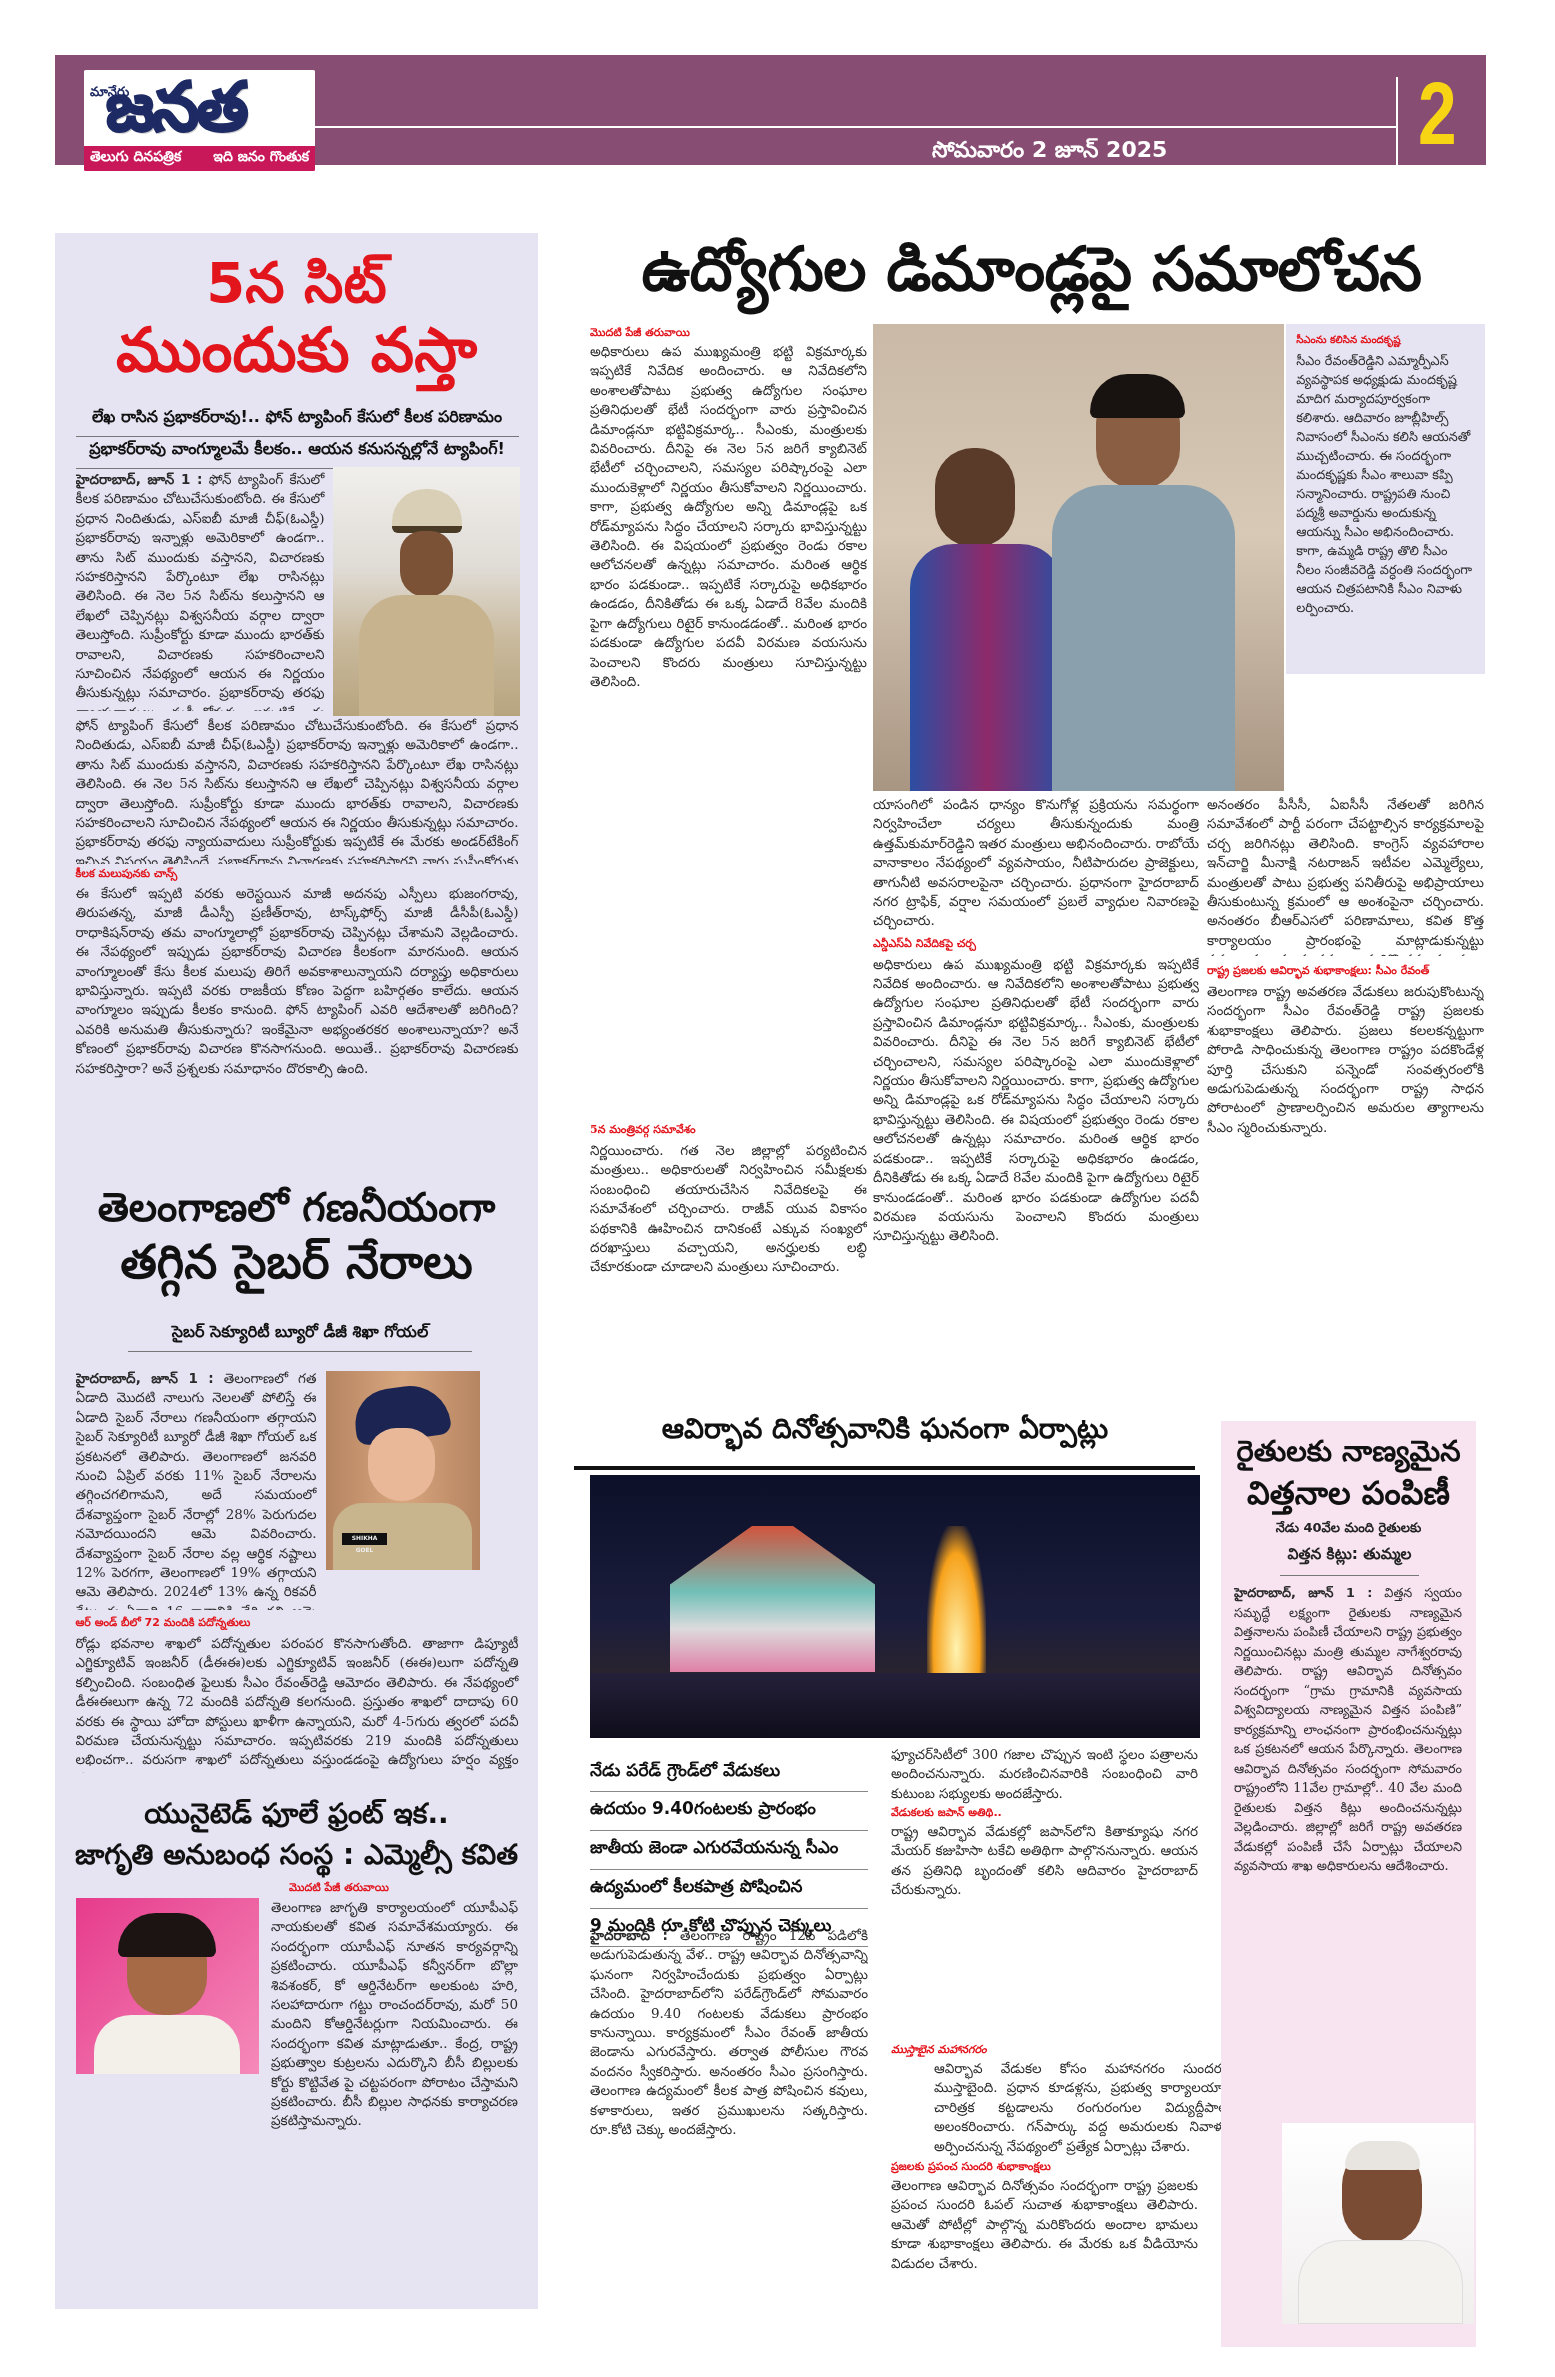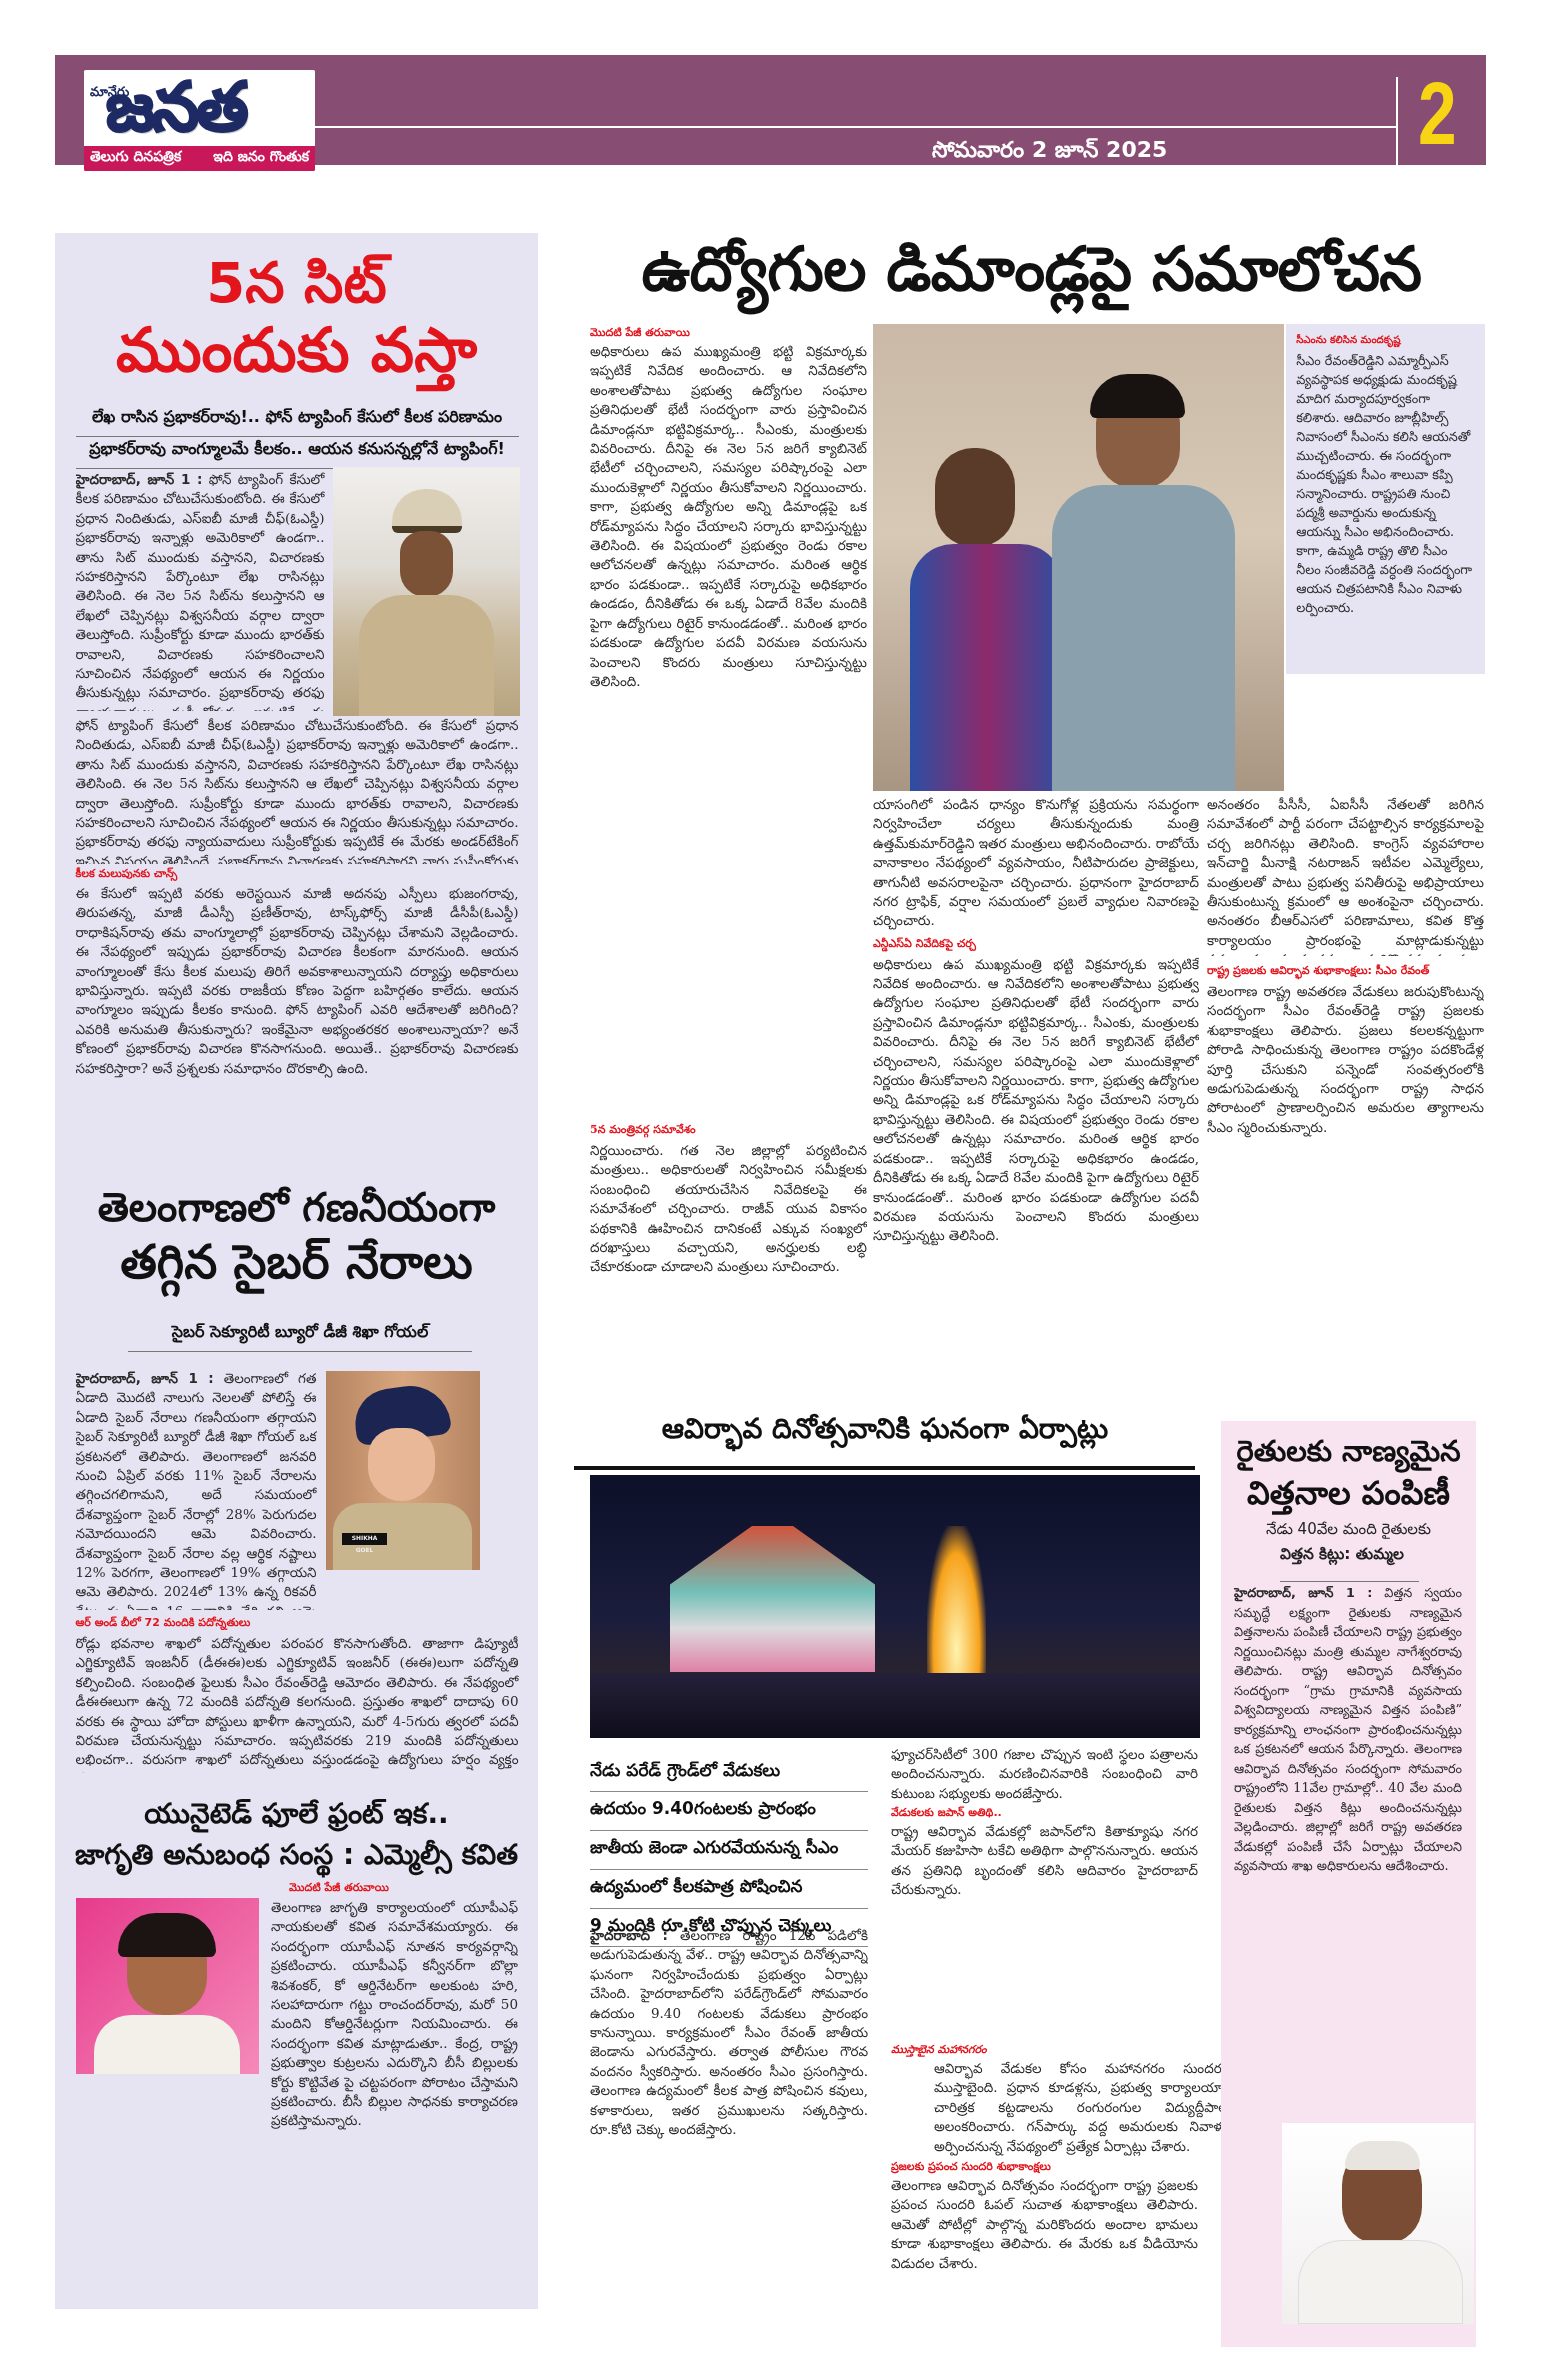--- a/index.html
+++ b/index.html
@@ -180,22 +180,22 @@
   <div class="body-text" style="left:891px;top:1822px;width:307px;height:220px;overflow:hidden;">రాష్ట్ర ఆవిర్భావ వేడుకల్లో జపాన్‌లోని కితాక్యూషు నగర మేయర్ కజుహిసా టకేచి అతిథిగా పాల్గొననున్నారు. ఆయన తన ప్రతినిధి బృందంతో కలిసి ఆదివారం హైదరాబాద్ చేరుకున్నారు.</div>
   <div class="subhead-red" style="left:891px;top:2043px;font-style:italic;">ముస్తాబైన మహానగరం</div>
   <div class="body-text" style="left:934px;top:2059px;width:307px;height:99px;overflow:hidden;">ఆవిర్భావ వేడుకల కోసం మహానగరం సుందరంగా ముస్తాబైంది. ప్రధాన కూడళ్లను, ప్రభుత్వ కార్యాలయాలు, చారిత్రక కట్టడాలను రంగురంగుల విద్యుద్దీపాలతో అలంకరించారు. గన్‌పార్కు వద్ద అమరులకు నివాళులు అర్పించనున్న నేపథ్యంలో ప్రత్యేక ఏర్పాట్లు చేశారు.</div>
   <div class="subhead-red" style="left:891px;top:2160px;">ప్రజలకు ప్రపంచ సుందరి శుభాకాంక్షలు</div>
   <div class="body-text" style="left:891px;top:2176px;width:307px;height:173px;overflow:hidden;">తెలంగాణ ఆవిర్భావ దినోత్సవం సందర్భంగా రాష్ట్ర ప్రజలకు ప్రపంచ సుందరి ఓపల్ సుచాత శుభాకాంక్షలు తెలిపారు. ఆమెతో పోటీల్లో పాల్గొన్న మరికొందరు అందాల భామలు కూడా శుభాకాంక్షలు తెలిపారు. ఈ మేరకు ఒక వీడియోను విడుదల చేశారు.</div>
 </article>
 
 <aside class="pink-box">
   <div style="position:absolute;left:0;top:13px;width:100%;text-align:center;font-size:29px;font-weight:bold;color:#111;">రైతులకు నాణ్యమైన</div>
   <div style="position:absolute;left:0;top:53px;width:100%;text-align:center;font-size:32px;font-weight:bold;color:#111;">విత్తనాల పంపిణీ</div>
-  <div style="position:absolute;left:0;top:99px;width:100%;text-align:center;font-size:15px;font-weight:normal;color:#222;">నేడు 40వేల మంది రైతులకు</div>
-  <div style="position:absolute;left:59px;top:124px;width:139px;text-align:left;font-size:15.4px;font-weight:bold;color:#222;border-bottom:1.1px solid #777;padding-bottom:15px;">విత్తన కిట్లు: తుమ్మల</div>
+  <div style="position:absolute;left:0;top:99px;width:100%;text-align:center;font-size:13px;font-weight:bold;color:#222;">నేడు 40వేల మంది రైతులకు</div>
+  <div style="position:absolute;left:59px;top:124px;width:139px;text-align:center;font-size:15.4px;font-weight:bold;color:#222;border-bottom:1.1px solid #777;padding-bottom:9px;">విత్తన కిట్లు: తుమ్మల</div>
   <div class="body-text" style="left:13px;top:162px;width:228px;height:549px;overflow:hidden;font-size:12.8px;line-height:19.5px;">
     <b>హైదరాబాద్, జూన్ 1 :</b>
     <span>విత్తన స్వయం సమృద్ధే లక్ష్యంగా రైతులకు నాణ్యమైన విత్తనాలను పంపిణీ చేయాలని రాష్ట్ర ప్రభుత్వం నిర్ణయించినట్లు మంత్రి తుమ్మల నాగేశ్వరరావు తెలిపారు. రాష్ట్ర ఆవిర్భావ దినోత్సవం సందర్భంగా “గ్రామ గ్రామానికి వ్యవసాయ విశ్వవిద్యాలయ నాణ్యమైన విత్తన పంపిణి” కార్యక్రమాన్ని లాంఛనంగా ప్రారంభించనున్నట్లు ఒక ప్రకటనలో ఆయన పేర్కొన్నారు. తెలంగాణ ఆవిర్భావ దినోత్సవం సందర్భంగా సోమవారం రాష్ట్రంలోని 11వేల గ్రామాల్లో.. 40 వేల మంది రైతులకు విత్తన కిట్లు అందించనున్నట్లు వెల్లడించారు. జిల్లాల్లో జరిగే రాష్ట్ర అవతరణ వేడుకల్లో పంపిణీ చేసే ఏర్పాట్లు చేయాలని వ్యవసాయ శాఖ అధికారులను ఆదేశించారు.</span>
   </div>
   <div class="photo" style="left:61px;top:702px;width:192px;height:201px;background:linear-gradient(180deg,#fff 0%,#f1eeee 100%);">
     <div style="position:absolute;left:60px;top:22px;width:80px;height:99px;background:#7a4c33;border-radius:40px 40px 37px 37px;"></div>
     <div style="position:absolute;left:63px;top:17.6px;width:75px;height:29px;background:#e8e5e0;border-radius:37px 37px 7.3px 7.3px;"></div>
     <div style="position:absolute;left:16px;top:117px;width:165px;height:84px;background:#f4f2ef;border-radius:44px 44px 0 0;border:0.7px solid #ddd;"></div>
   </div>
 </aside>

